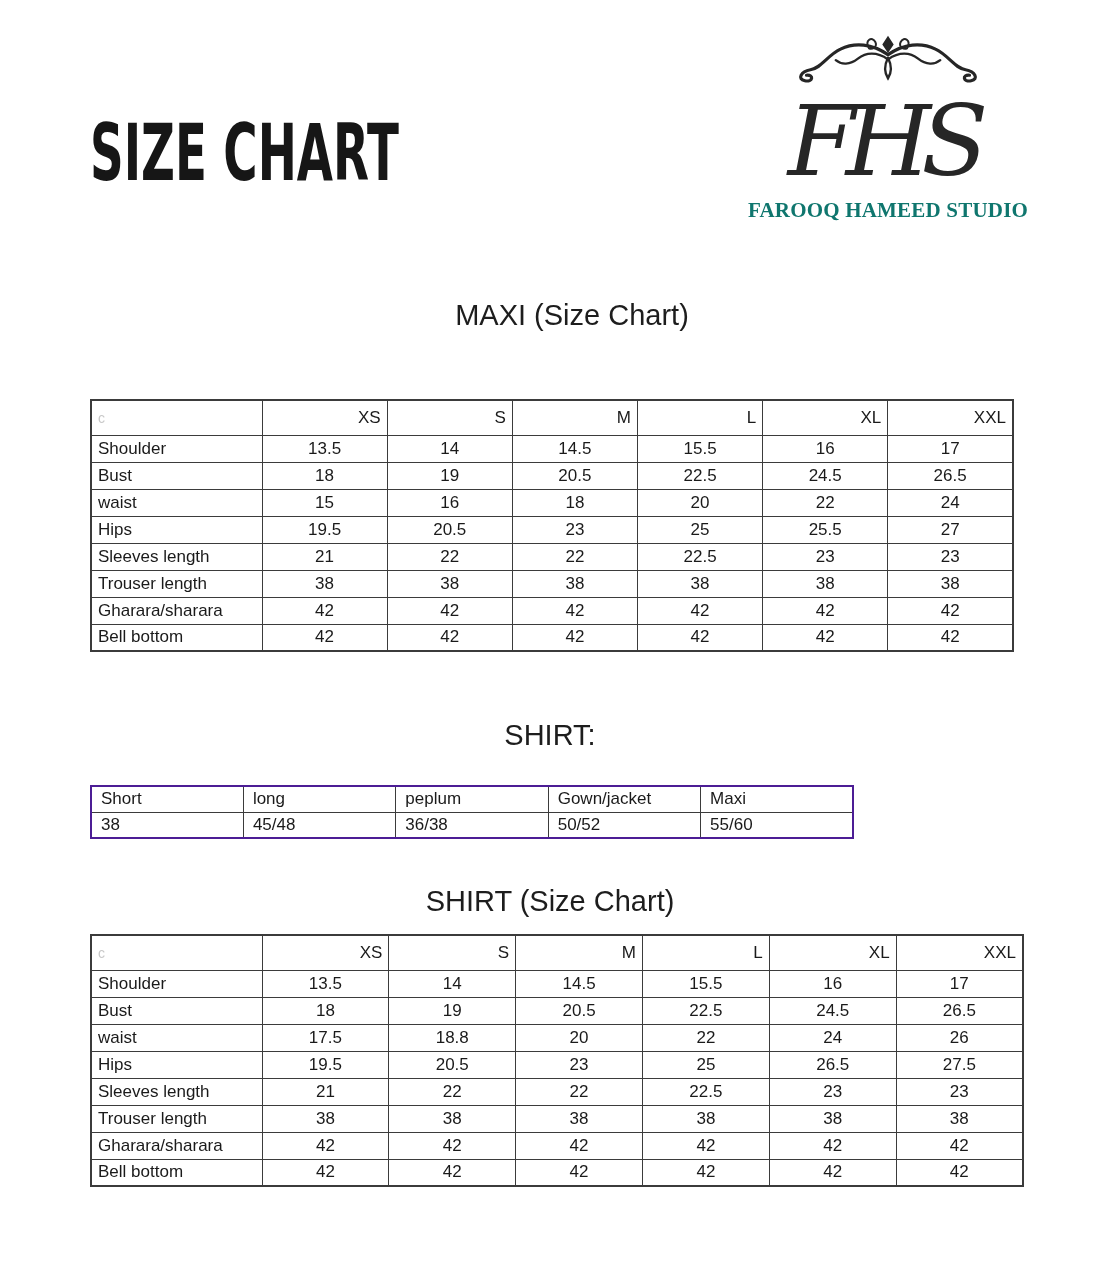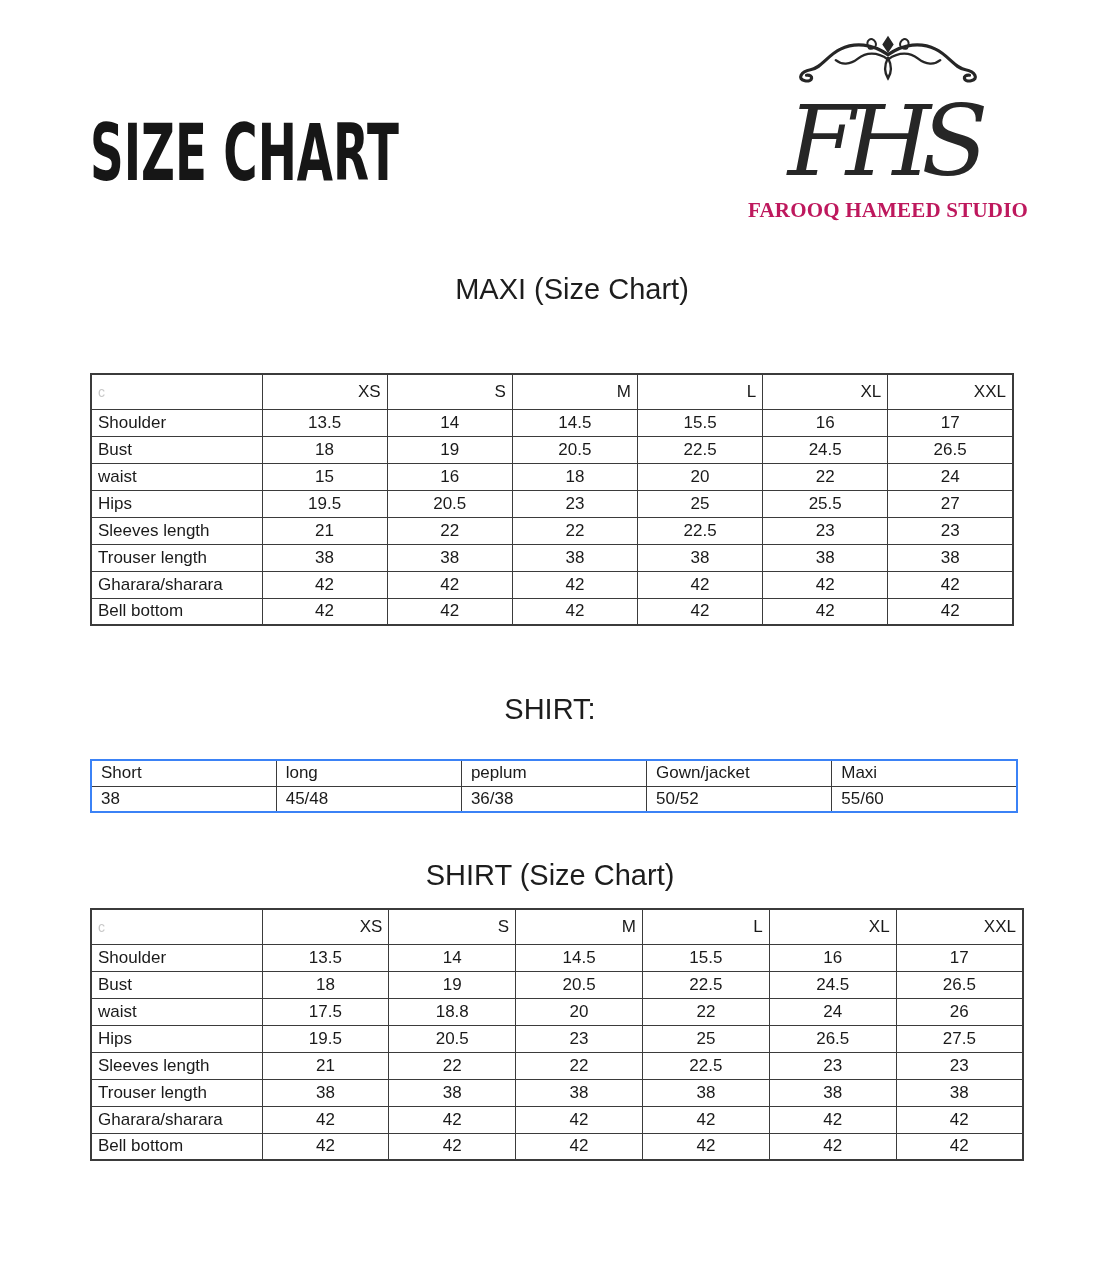--- a/index.html
+++ b/index.html
@@ -28,50 +28,50 @@
   .logo-monogram {
     font-family:"DejaVu Serif", serif;
     font-style:italic; font-weight:400;
     font-size:98px; line-height:1.02;
     letter-spacing:-10px; color:#262626;
     margin-top:-2px; padding-right:10px;
   }
   .logo-name {
     font-family:"Liberation Serif", serif;
     font-weight:700; font-size:21px; letter-spacing:0.2px;
-    color:#be185d; margin-top:6px; white-space:nowrap;
+    color:#0f766e; margin-top:6px; white-space:nowrap;
   }
   
   .section-heading {
     text-align:center; font-size:29px; font-weight:400;
     line-height:34px; color:#1d1d1d; letter-spacing:0px;
   }
-  #maxi-heading   { margin-top:10px;padding-left:44px; }
+  #maxi-heading   { margin-top:36px;padding-left:44px; }
   #shirt-heading  { margin-top:66px; }
   #shirt2-heading { margin-top:45px; }
   
   table { border-collapse:collapse; table-layout:fixed; background:#ffffff; }
   .size-table {
     margin:67px 0 0 90px; width:924px;
     border:2.5px solid #3b3b3b;
   }
   #shirt-size-table { margin-top:16px; width:934px; }
   .size-table td {
     border:1.5px solid #3b3b3b;
     font-size:17px; height:27px; padding:1px 6px;
     color:#1a1a1a;
   }
   .size-table thead td { height:35px; }
   .size-table td.rowlabel { width:171px; text-align:left; }
   .size-table td.colhead  { text-align:right; }
   .size-table td.val      { text-align:center; }
   .size-table td.corner   { color:#c8c8c8; font-size:14px; text-align:left; }
   .len-table {
-    margin:33px 18px 0 90px; width:928px;
-    border:2px solid #3b82f6;
+    margin:33px 18px 0 90px; width:764px;
+    border:2px solid #4c1d95;
   }
   .len-table td {
     border:1.5px solid #3b3b3b;
     font-size:17px; height:26px; padding:1px 9px;
     text-align:left; color:#1a1a1a;
   }
 </style>
 </head>
 <body>
 

